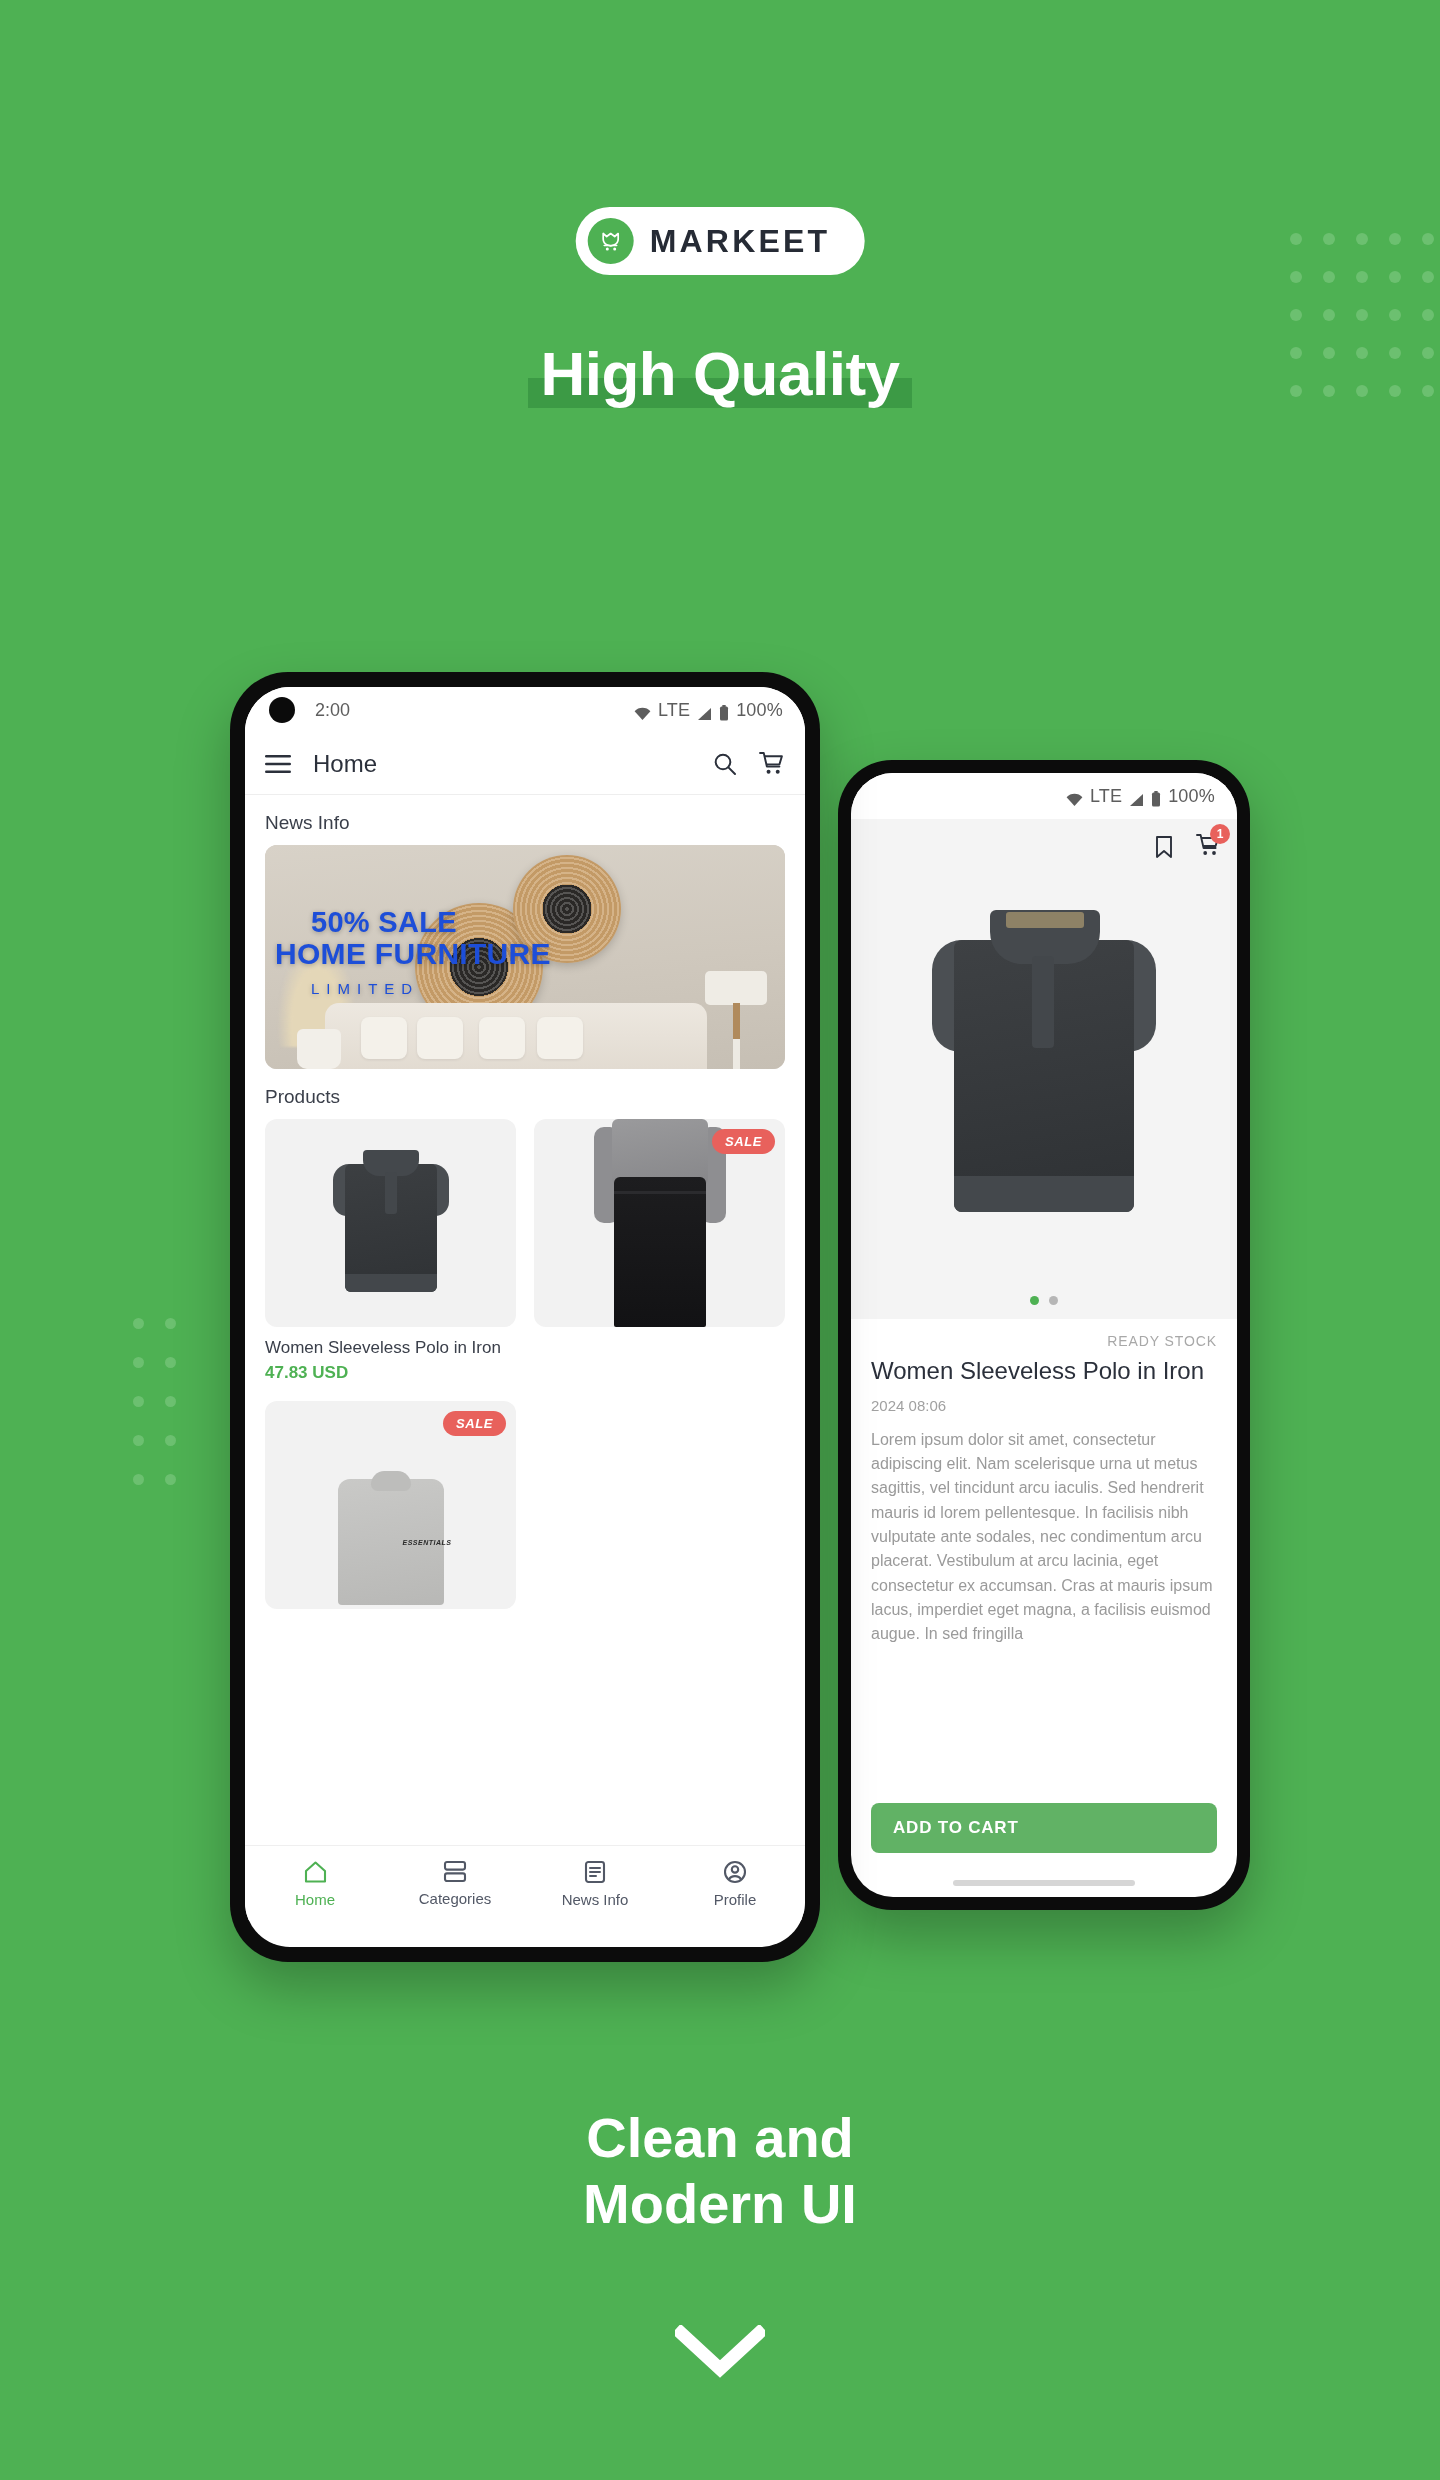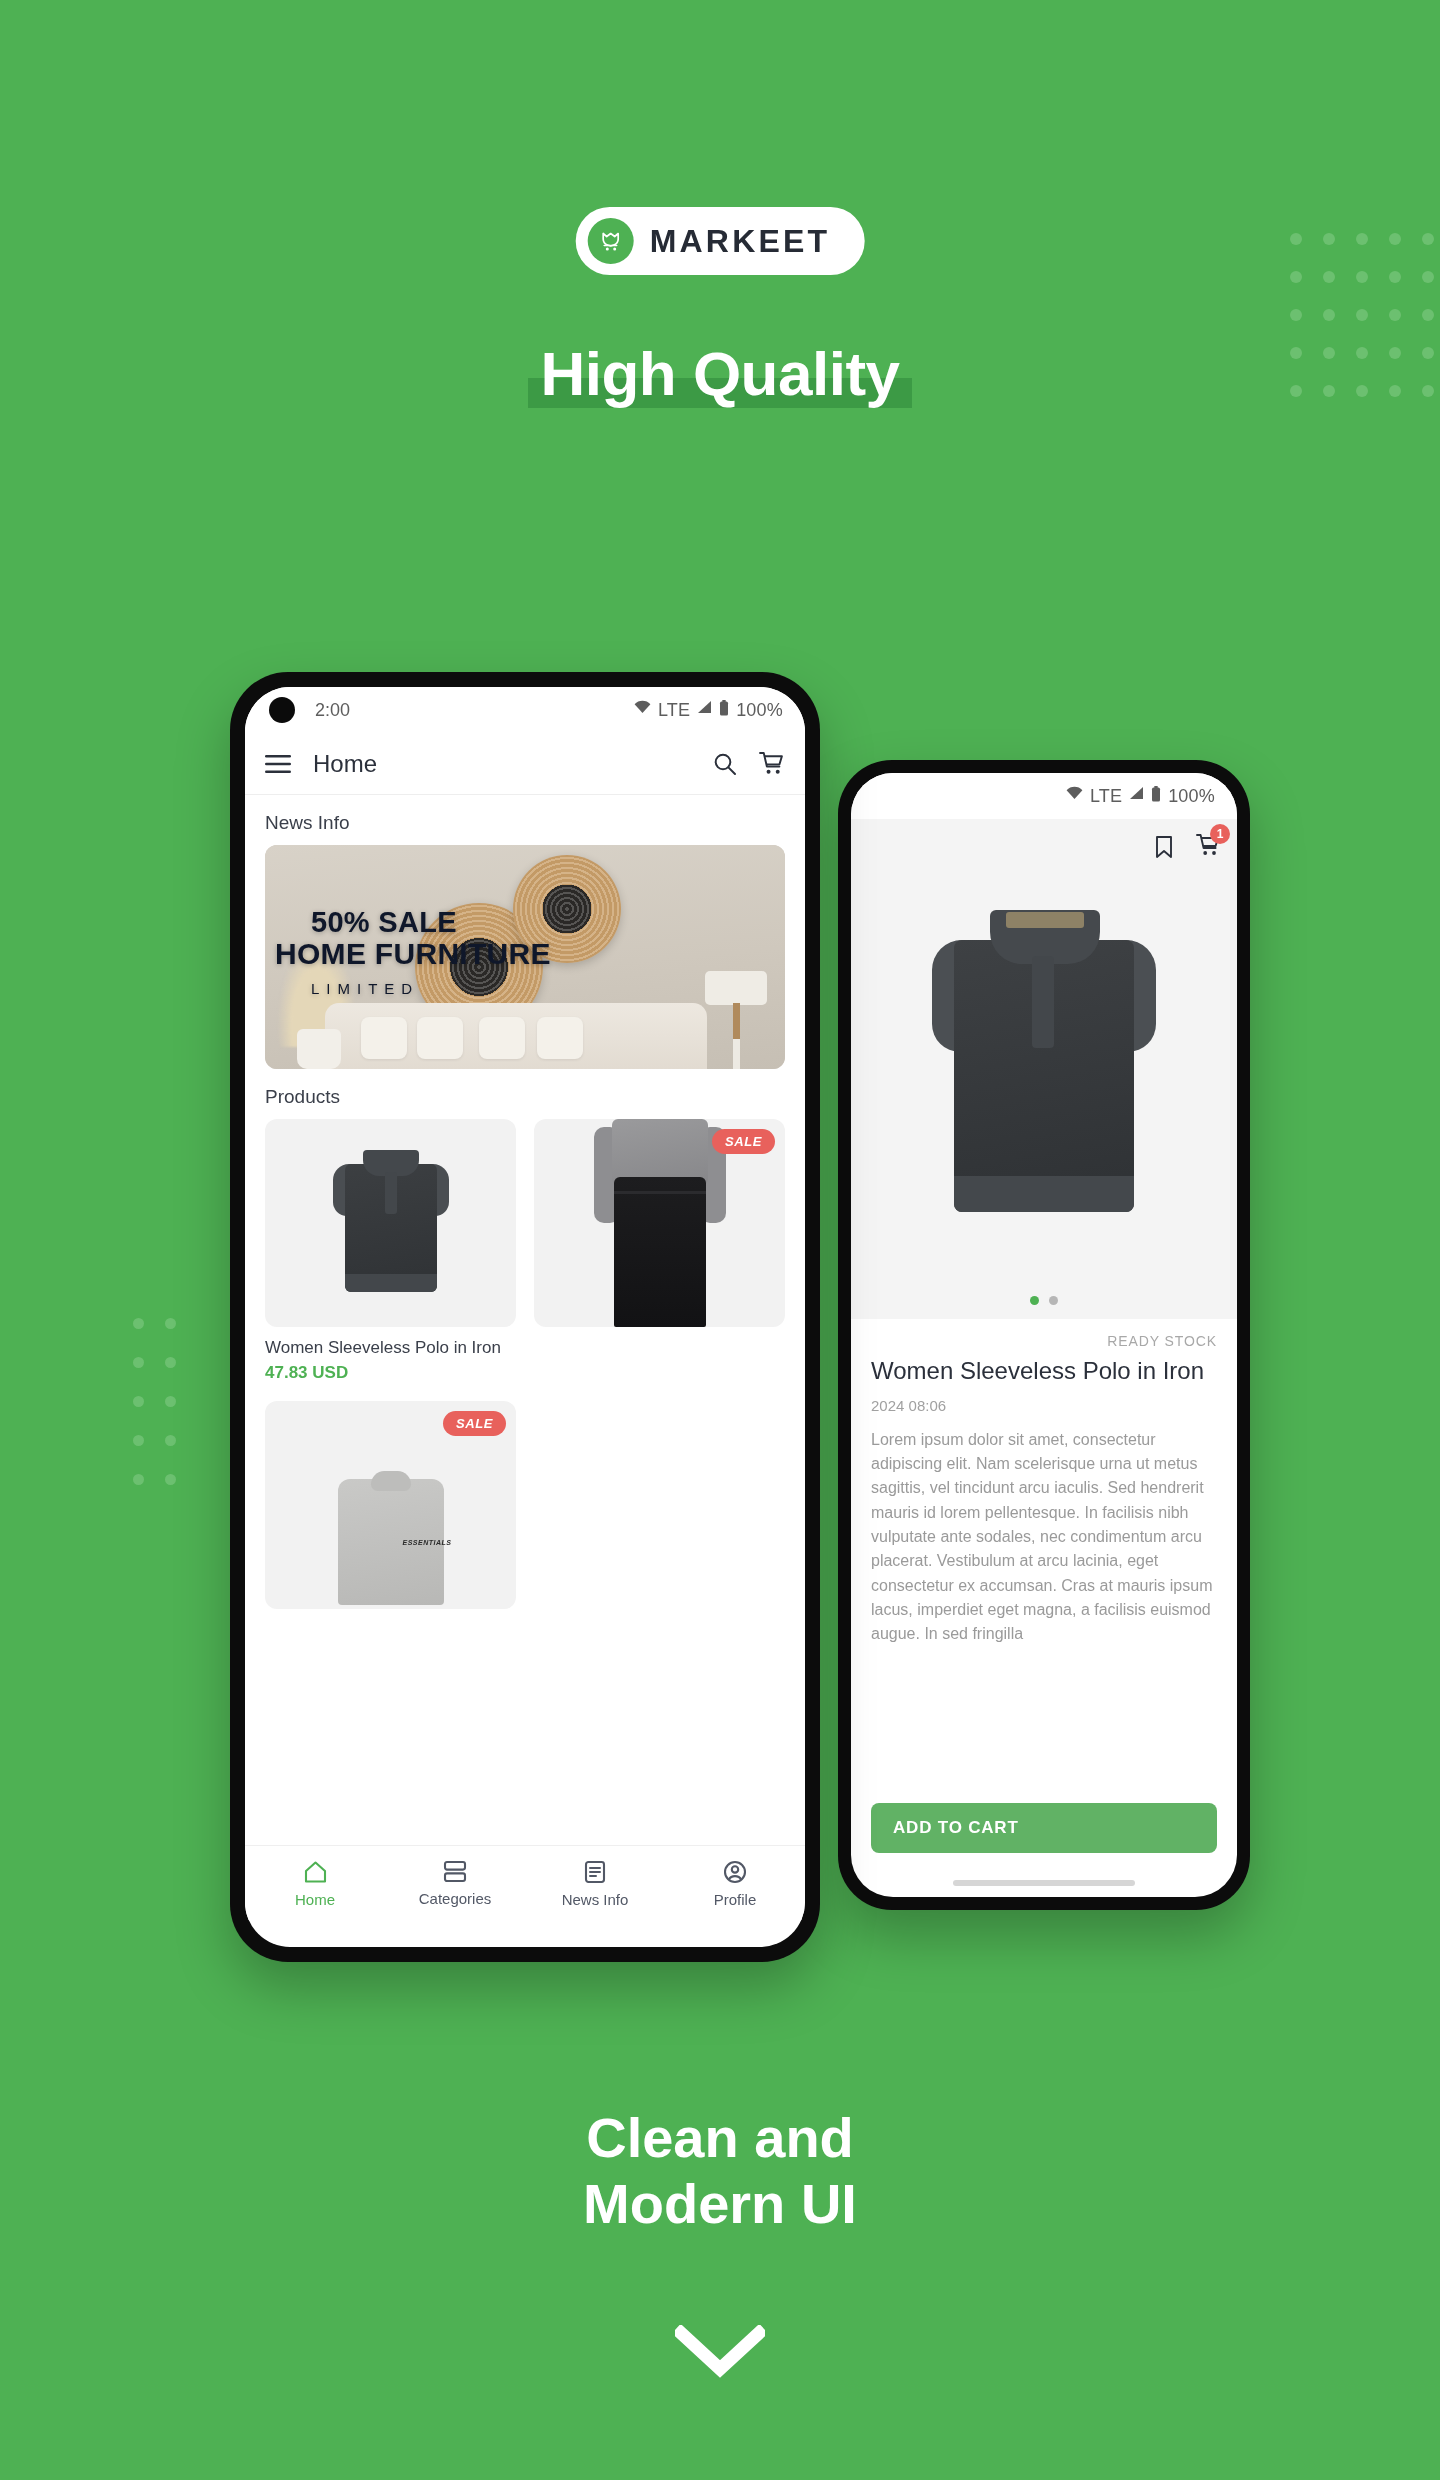--- a/index.html
+++ b/index.html
@@ -147,21 +147,21 @@
     padding: 0 22px 0 24px;
     font-size: 18px;
     color: #5D5D5D;
     background: #FFFFFF;
   }
   .sb-left { display: flex; align-items: center; gap: 20px; }
   .punch-hole {
     width: 26px; height: 26px; border-radius: 50%;
     background: #0B0B0B;
   }
-  .sb-right { display: flex; align-items: flex-start; gap: 7px; }
+  .sb-right { display: flex; align-items: flex-end; gap: 7px; }
   .sb-right .txt { font-size: 18px; letter-spacing: 0.2px; }
 
   
   .ico { display: inline-flex; align-items: center; justify-content: center; }
 
   
   .appbar {
     height: 62px;
     display: flex;
     align-items: center;
@@ -236,21 +236,21 @@
   }
   .b-lamp-pole {
     position: absolute; right: 45px; bottom: 0;
     width: 7px; height: 66px;
     background: linear-gradient(180deg, #B08A5C 0 55%, #EDEAE3 55% 100%);
   }
   .banner-text {
     position: absolute;
     left: 46px;
     top: 62px;
-    color: #0f172a;
+    color: #1d4ed8;
     text-shadow: 0 1px 5px rgba(0,0,0,0.28);
     z-index: 3;
   }
   .bt-1 { font-size: 29px; font-weight: bold; line-height: 1.08; letter-spacing: 0.3px; }
   .bt-2 { font-size: 30px; font-weight: bold; line-height: 1.08; letter-spacing: 0.3px; margin-left: -36px; }
   .bt-3 { font-size: 15px; letter-spacing: 7px; margin-top: 9px; }
 
   
   .grid {
     display: grid;

